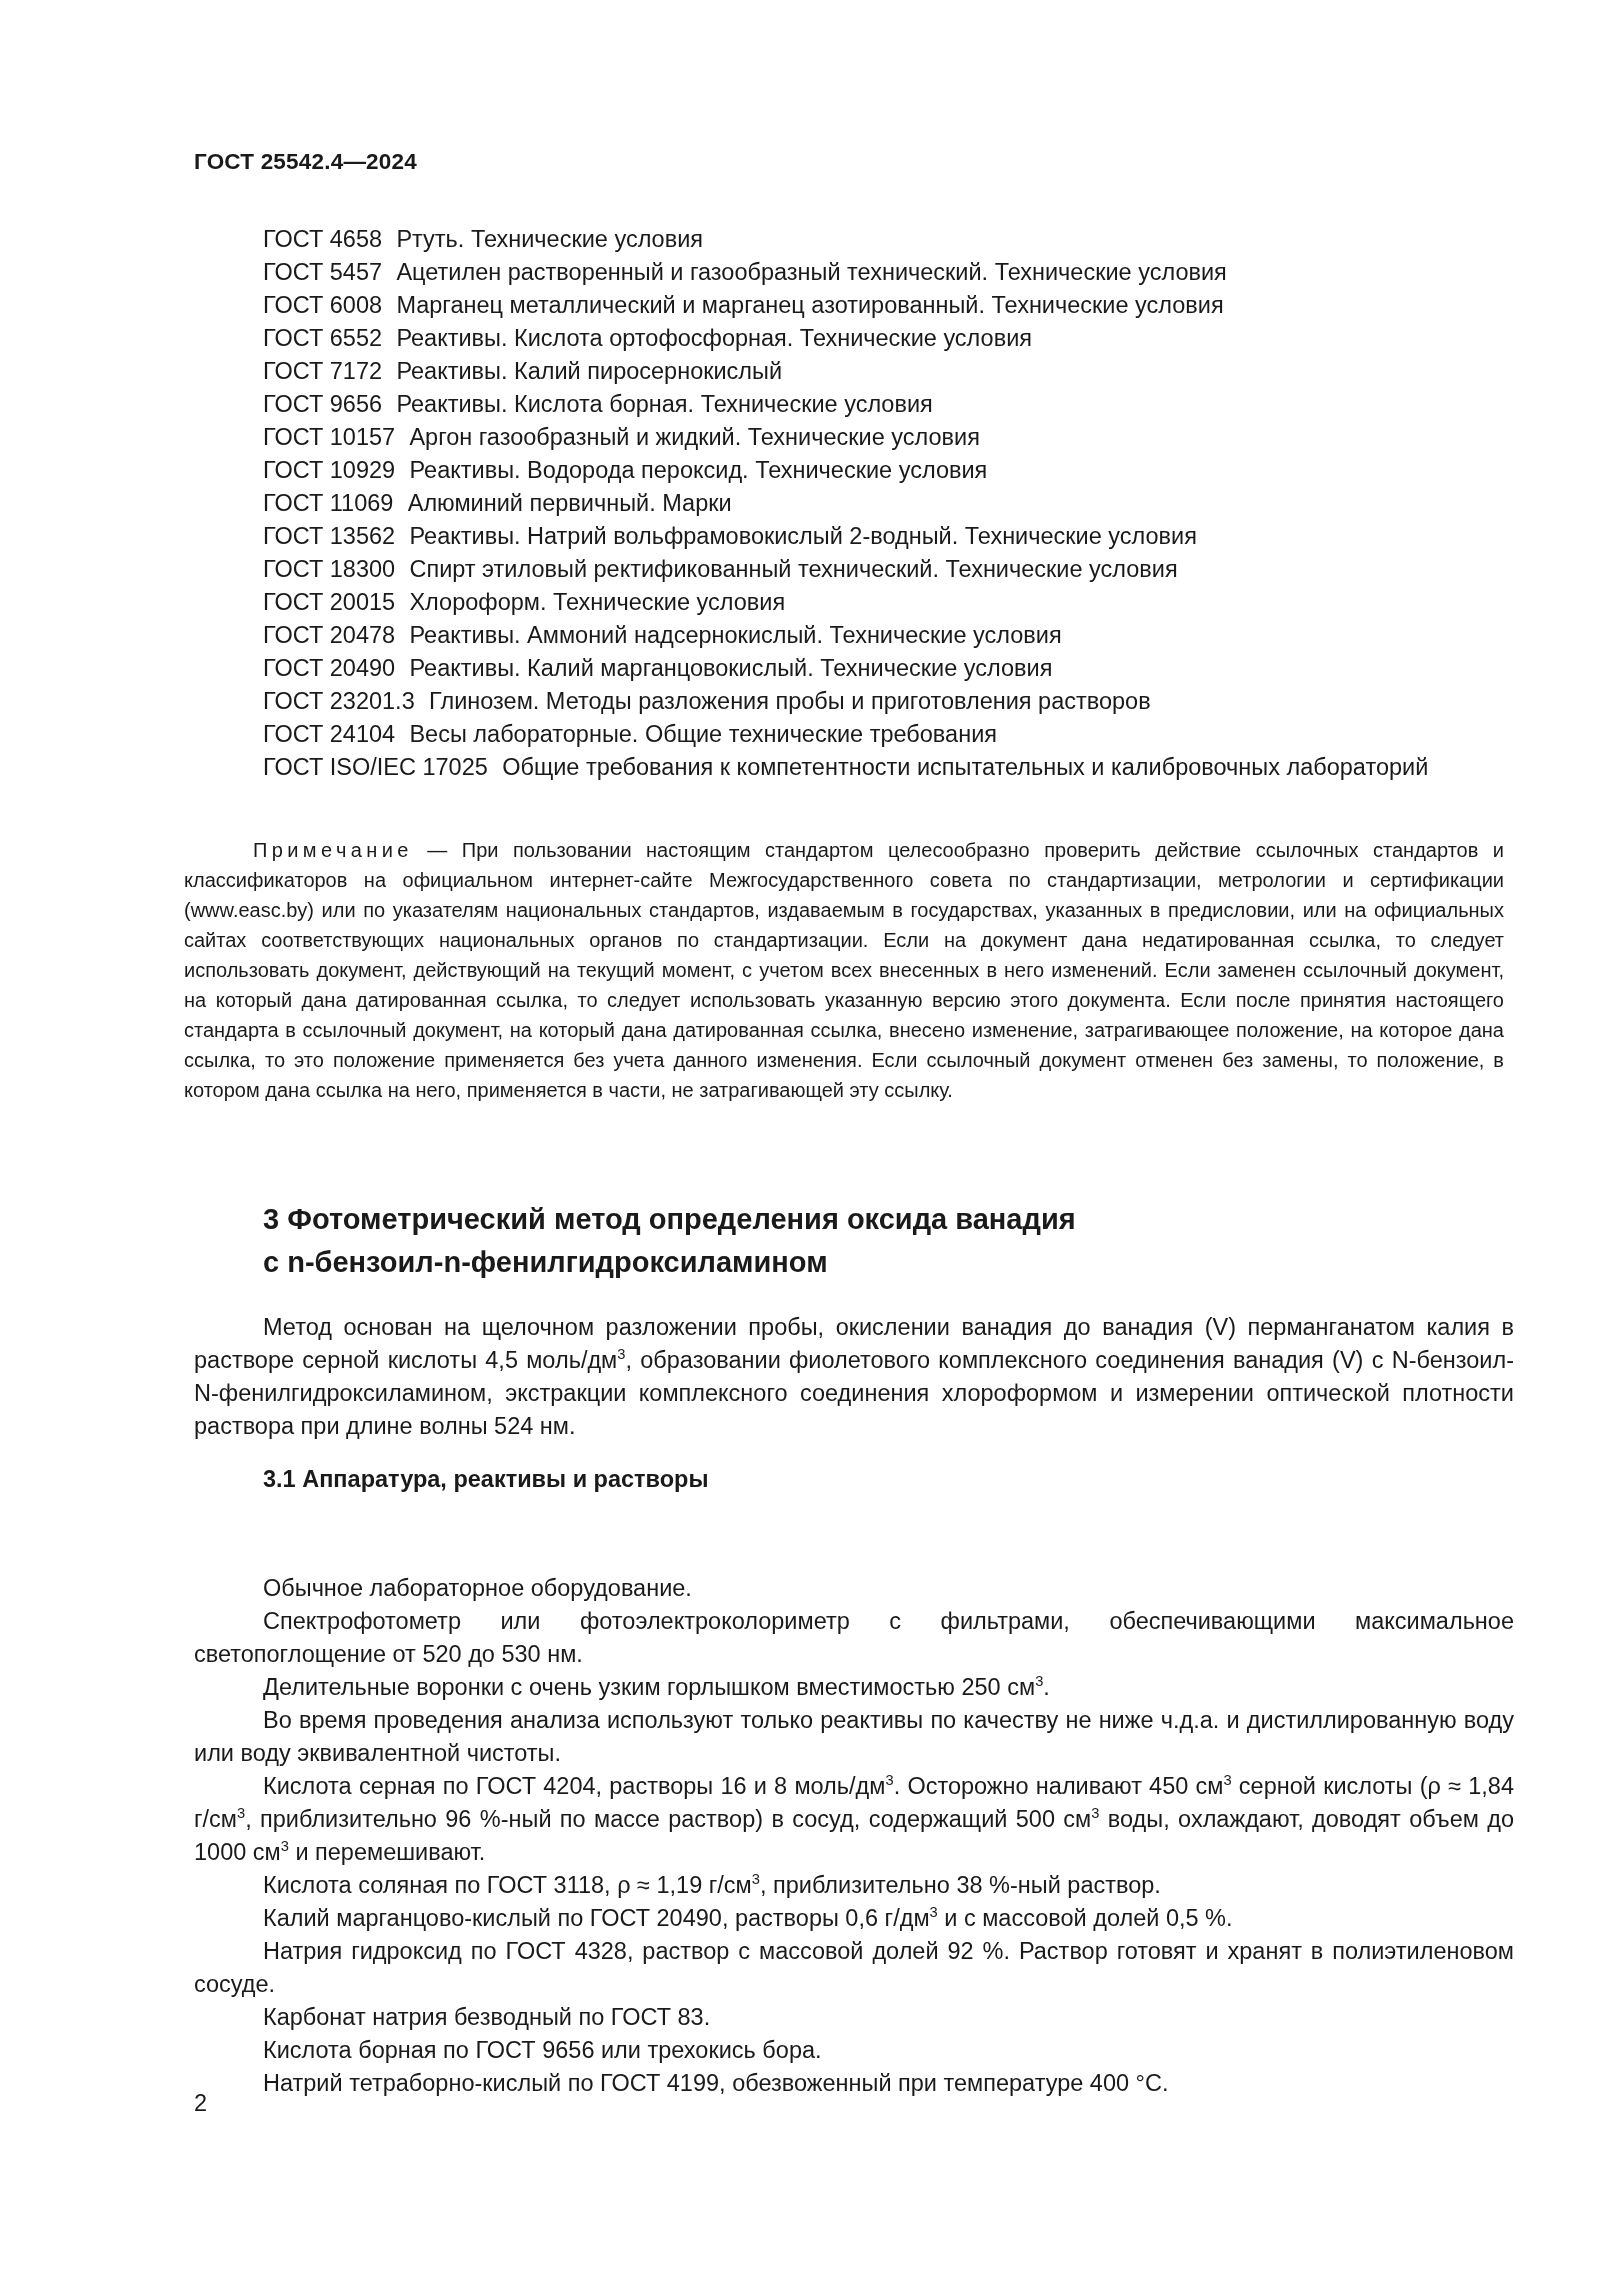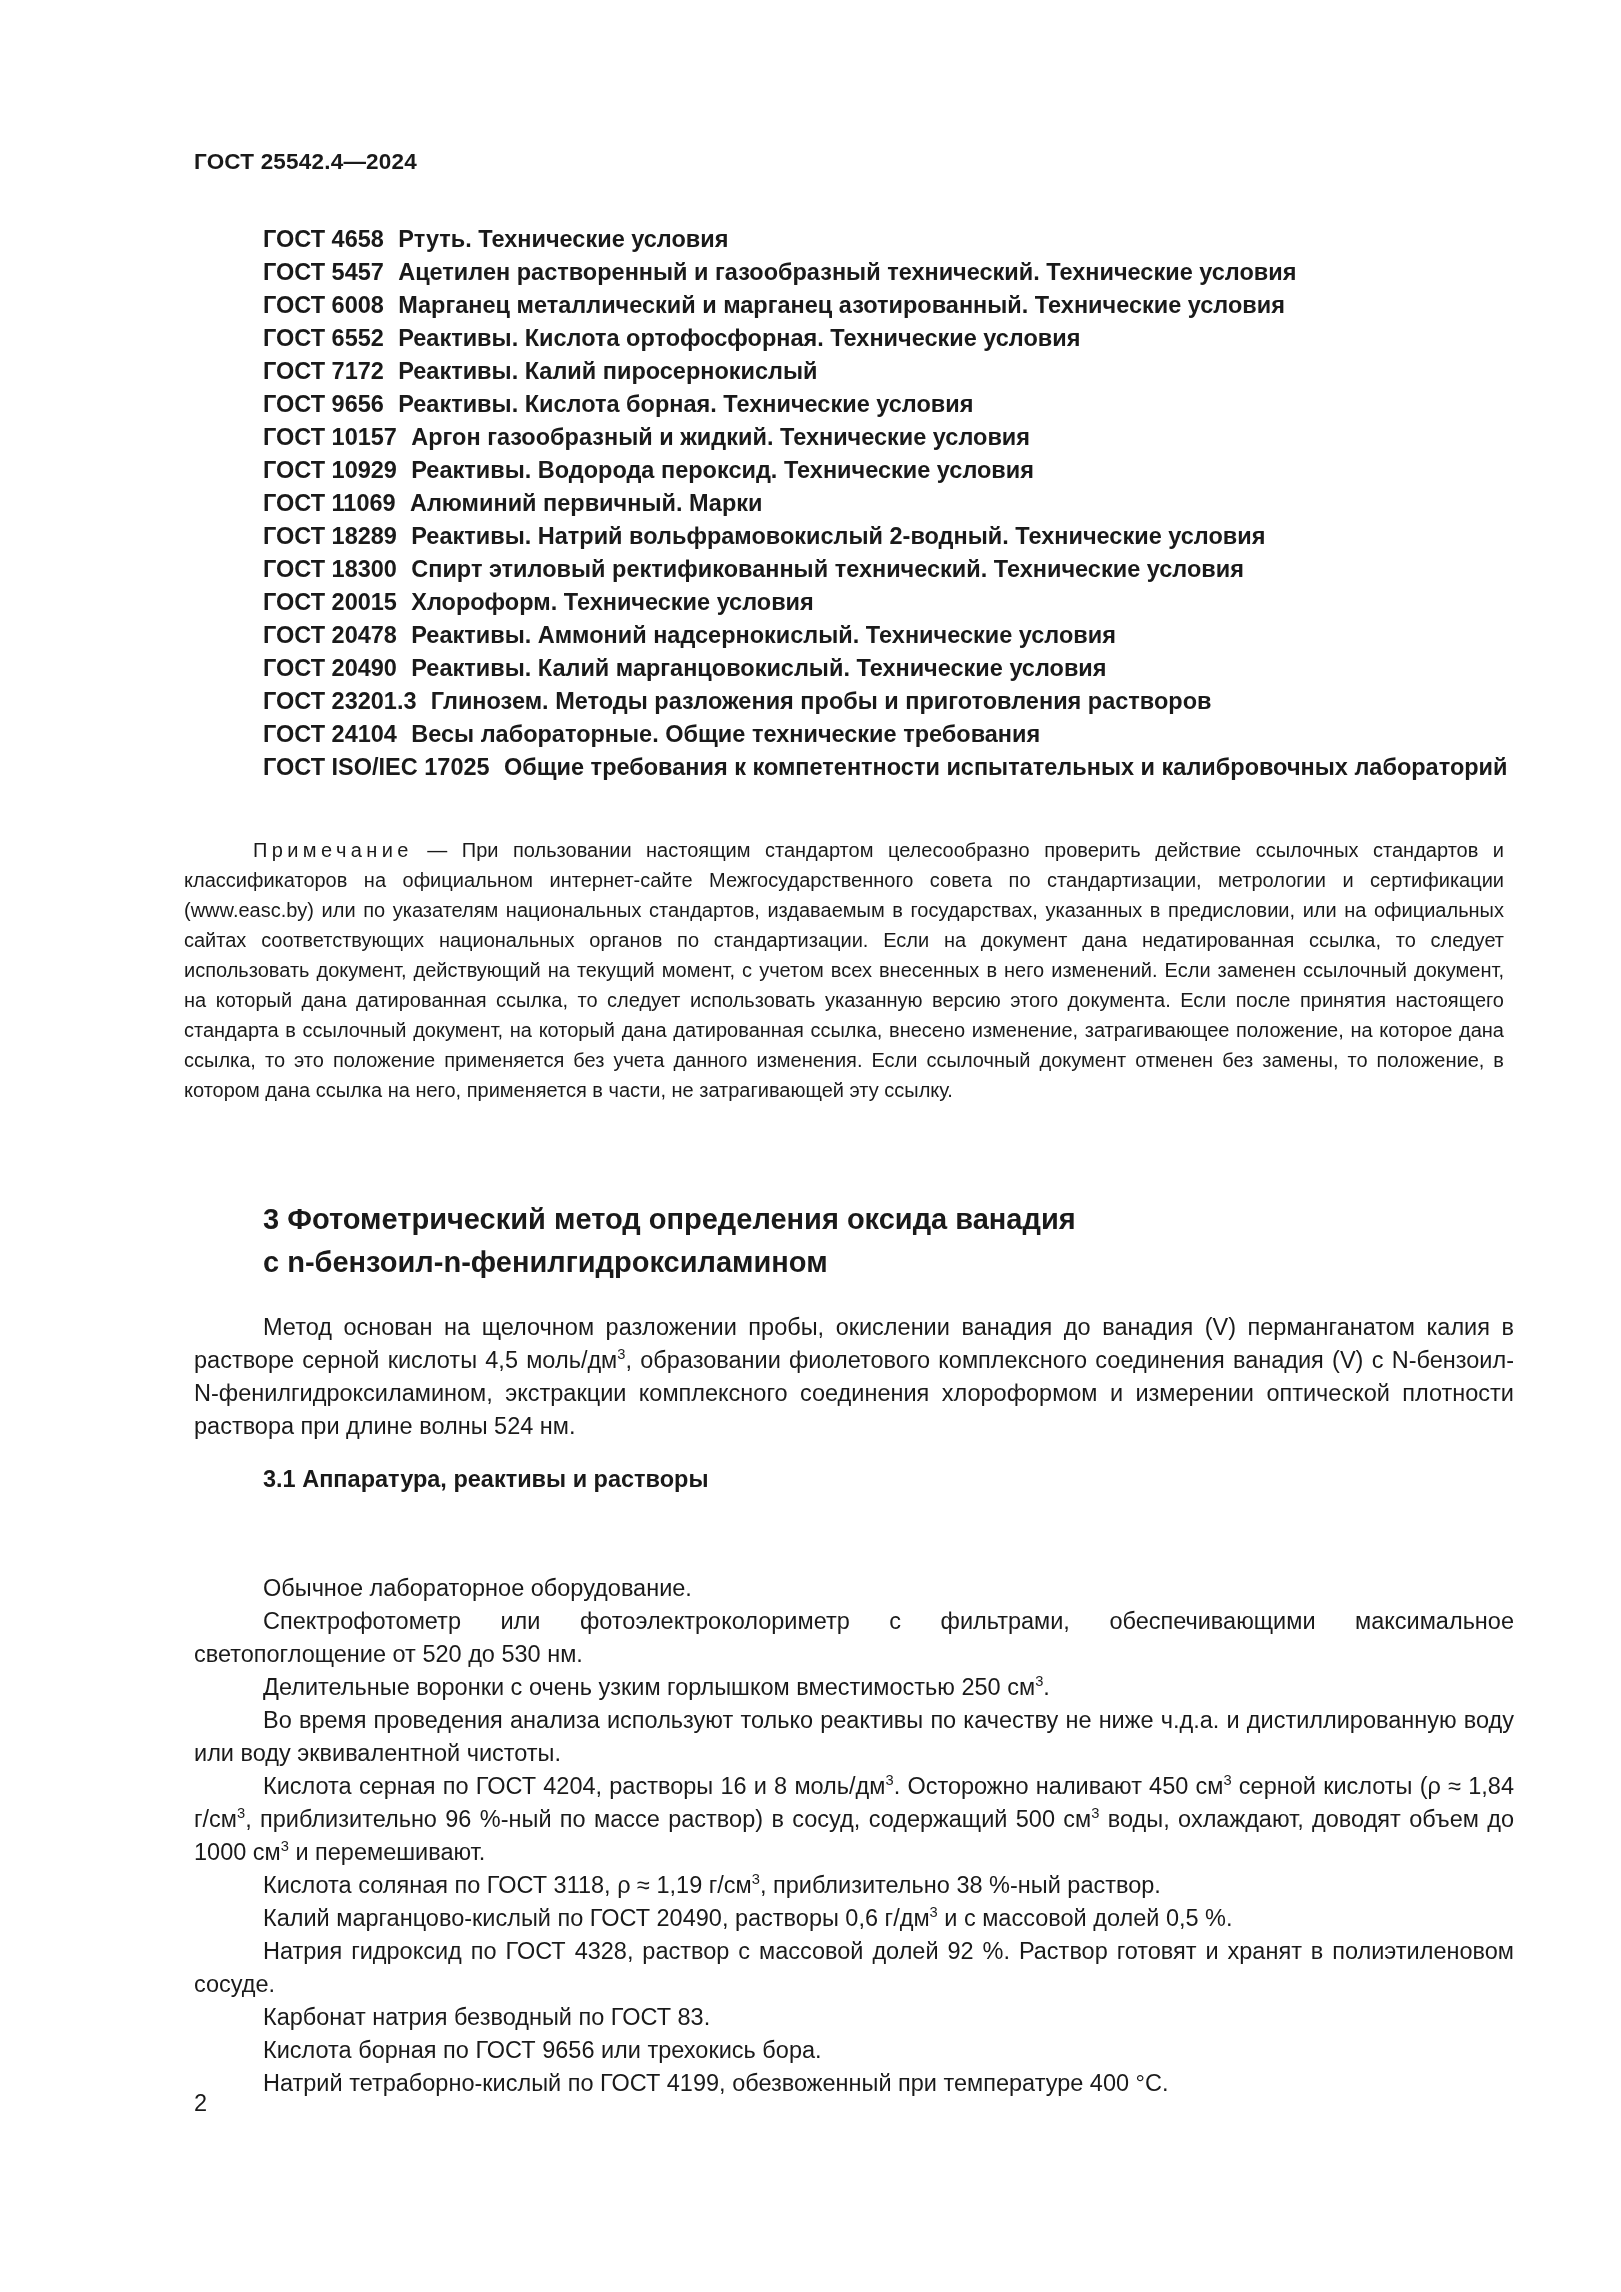--- a/index.html
+++ b/index.html
@@ -1,20 +1,20 @@
 <!DOCTYPE html>
 <html><head>
 <meta charset="utf-8">
 <style>
   html, body { margin:0; padding:0; background:#ffffff; }
   body { width:1621px; height:2293px; position:relative; overflow:hidden;
          font-family:"Liberation Sans", sans-serif; color:#1a1a1a; }
   .hdr { position:absolute; left:194px; top:149px; font-weight:bold; font-size:22.5px; letter-spacing:0.2px; }
   .refs { position:absolute; left:194px; top:223px; width:1320px; font-size:23.5px; line-height:33px; }
-  .ref { text-indent:69px; text-align:justify;font-weight:bold; }
+  .ref { text-indent:69px; text-align:justify; }
   .ref .code { margin-right:7.8px; }
   .note { position:absolute; left:184px; top:835px; width:1320px; font-size:20px; line-height:30px; text-align:justify; text-align-last:left; }
   .note .lead { padding-left:69px; letter-spacing:4.4px; }
   .h3 { position:absolute; left:263px; top:1198px; width:1176px; font-weight:bold; font-size:29px; line-height:43px; }
   .body1 { position:absolute; left:194px; top:1311px; width:1320px; font-size:23.5px; line-height:33px; text-align:justify; }
   .h31 { position:absolute; left:263px; top:1466px; font-weight:bold; font-size:23.5px; }
   .body2 { position:absolute; left:194px; top:1572px; width:1320px; font-size:23.5px; line-height:33px; text-align:justify; }
   p { margin:0; text-indent:69px; }
   sup { font-size:14.7px; line-height:0; vertical-align:8.8px; }
   .pageno { position:absolute; left:194px; top:2090px; font-size:23.5px; }
@@ -27,21 +27,21 @@
 <div class="refs">
   <div class="ref"><span class="code">ГОСТ 4658</span> <span>Ртуть. Технические условия</span></div>
   <div class="ref"><span class="code">ГОСТ 5457</span> <span>Ацетилен растворенный и газообразный технический. Технические условия</span></div>
   <div class="ref"><span class="code">ГОСТ 6008</span> <span>Марганец металлический и марганец азотированный. Технические условия</span></div>
   <div class="ref"><span class="code">ГОСТ 6552</span> <span>Реактивы. Кислота ортофосфорная. Технические условия</span></div>
   <div class="ref"><span class="code">ГОСТ 7172</span> <span>Реактивы. Калий пиросернокислый</span></div>
   <div class="ref"><span class="code">ГОСТ 9656</span> <span>Реактивы. Кислота борная. Технические условия</span></div>
   <div class="ref"><span class="code">ГОСТ 10157</span> <span>Аргон газообразный и жидкий. Технические условия</span></div>
   <div class="ref"><span class="code">ГОСТ 10929</span> <span>Реактивы. Водорода пероксид. Технические условия</span></div>
   <div class="ref"><span class="code">ГОСТ 11069</span> <span>Алюминий первичный. Марки</span></div>
-  <div class="ref"><span class="code">ГОСТ 18289</span> <span>Реактивы. Натрий вольфрамовокислый 2-водный. Технические условия</span></div>
+  <div class="ref"><span class="code">ГОСТ 13562</span> <span>Реактивы. Натрий вольфрамовокислый 2-водный. Технические условия</span></div>
   <div class="ref"><span class="code">ГОСТ 18300</span> <span>Спирт этиловый ректификованный технический. Технические условия</span></div>
   <div class="ref"><span class="code">ГОСТ 20015</span> <span>Хлороформ. Технические условия</span></div>
   <div class="ref"><span class="code">ГОСТ 20478</span> <span>Реактивы. Аммоний надсернокислый. Технические условия</span></div>
   <div class="ref"><span class="code">ГОСТ 20490</span> <span>Реактивы. Калий марганцовокислый. Технические условия</span></div>
   <div class="ref"><span class="code">ГОСТ 23201.3</span> <span>Глинозем. Методы разложения пробы и приготовления растворов</span></div>
   <div class="ref"><span class="code">ГОСТ 24104</span> <span>Весы лабораторные. Общие технические требования</span></div>
   <div class="ref" style="text-align-last:left;"><span class="code">ГОСТ ISO/IEC 17025</span> <span>Общие требования к компетентности испытательных и калибровочных лабораторий</span></div>
 </div>
 
 <div class="note"><span class="lead">Примечание</span><span> — При пользовании настоящим стандартом целесообразно проверить действие ссылочных стандартов и классификаторов на официальном интернет-сайте Межгосударственного совета по стандартизации, метрологии и сертификации (www.easc.by) или по указателям национальных стандартов, издаваемым в государствах, указанных в предисловии, или на официальных сайтах соответствующих национальных органов по стандартизации. Если на документ дана недатированная ссылка, то следует использовать документ, действующий на текущий момент, с учетом всех внесенных в него изменений. Если заменен ссылочный документ, на который дана датированная ссылка, то следует использовать указанную версию этого документа. Если после принятия настоящего стандарта в ссылочный документ, на который дана датированная ссылка, внесено изменение, затрагивающее положение, на которое дана ссылка, то это положение применяется без учета данного изменения. Если ссылочный документ отменен без замены, то положение, в котором дана ссылка на него, применяется в части, не затрагивающей эту ссылку.</span></div>

